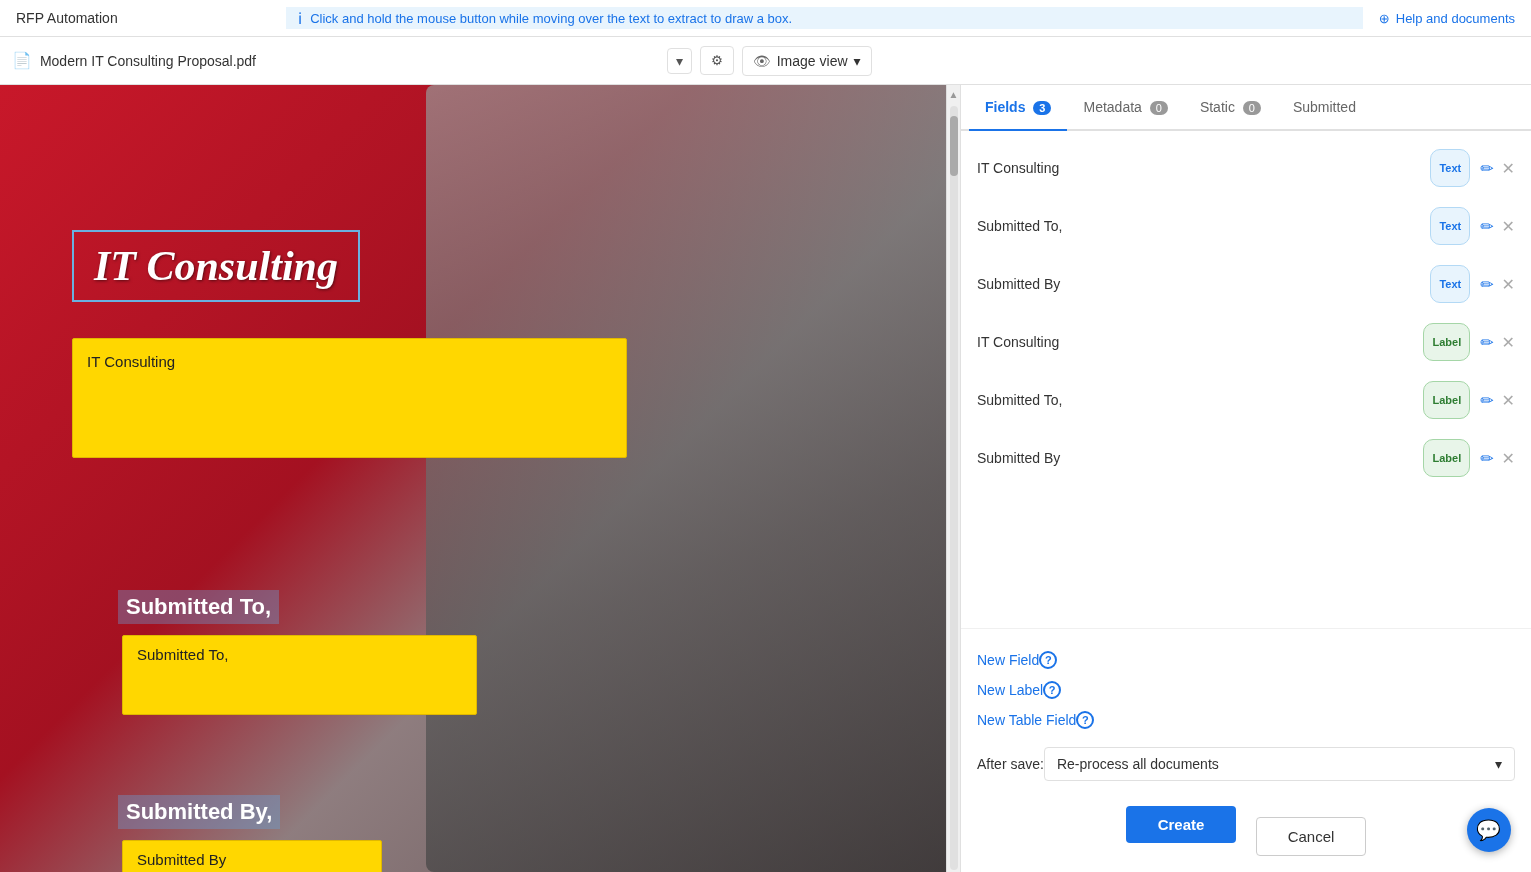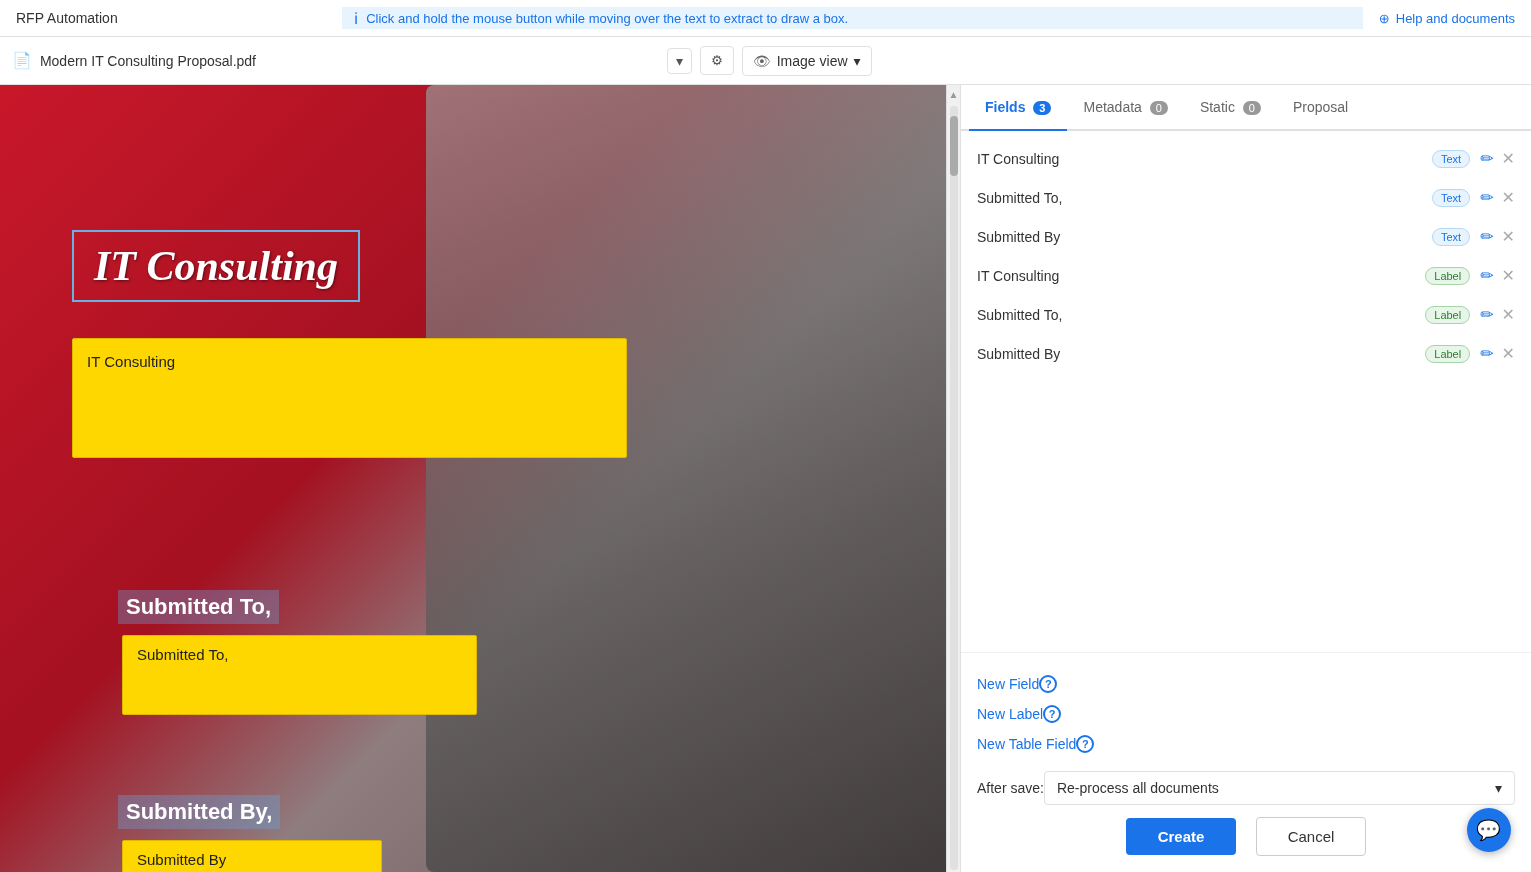--- a/index.html
+++ b/index.html
@@ -4,21 +4,21 @@
   <style>
     * { box-sizing: border-box; margin: 0; padding: 0; }
     body { font-family: -apple-system, BlinkMacSystemFont, 'Segoe UI', sans-serif; font-size: 14px; background: #f5f5f5; overflow: hidden; }
 
     
     .top-bar {
       display: flex; align-items: center; height: 37px;
       background: #fff; border-bottom: 1px solid #e0e0e0;
     }
     .top-bar-title {
-      padding: 0 16px; font-size: 14px; color: #333; font-weight: 500; width: 342px;
+      padding: 0 16px; font-size: 14px; color: #333; font-weight: 500; width: 286px;
     }
     .top-bar-notice {
       flex: 1; background: #e8f4fd; display: flex; align-items: center; padding: 0 12px; gap: 8px; color: #1a73e8; font-size: 13px;
     }
     .top-bar-notice .info-icon { color: #1a73e8; font-size: 16px; }
     .top-bar-help {
       display: flex; align-items: center; gap: 6px; padding: 0 16px; color: #1a73e8; font-size: 13px; cursor: pointer; white-space: nowrap;
     }
 
     
@@ -141,21 +141,21 @@
 
     
     .fields-list {
       flex: 1; overflow-y: auto; padding: 8px 0;
     }
     .field-item {
       display: flex; align-items: center; padding: 10px 16px; gap: 10px;
     }
     .field-name { flex: 1; font-size: 14px; color: #333; }
     .field-type-badge {
-      font-size: 11px; padding: 2px 8px; border-radius: 10px; font-weight: 400;
+      font-size: 11px; padding: 12px 8px; border-radius: 10px; font-weight: 700;
     }
     .badge-text { background: #e8f4fd; color: #1a73e8; border: 1px solid #b3d9f5; }
     .badge-label { background: #e8f5e9; color: #2e7d32; border: 1px solid #a5d6a7; }
     .field-actions { display: flex; gap: 8px; align-items: center; }
     .action-icon { color: #1a73e8; cursor: pointer; font-size: 16px; }
     .action-icon-x { color: #aaa; cursor: pointer; font-size: 16px; }
 
     
     .bottom-actions {
       padding: 16px; border-top: 1px solid #f0f0f0;
@@ -179,21 +179,21 @@
     }
     .create-cancel-row {
       display: flex; align-items: center; gap: 20px; margin-top: 12px; justify-content: center;
     }
     .btn-create {
       background: #1a73e8; color: #fff; border: none; border-radius: 4px;
       padding: 10px 28px; font-size: 15px; font-weight: 600; cursor: pointer; min-width: 110px;
     }
     .btn-cancel {
       background: #fff; color: #333; border: 1px solid #ccc; border-radius: 4px;
-      padding: 10px 28px; font-size: 15px; cursor: pointer; min-width: 110px;
+      padding: 10px 28px; font-size: 15px; cursor: pointer; min-width: 110px; margin-top: 24px;
     }
     .chat-bubble {
       position: fixed; bottom: 20px; right: 20px; width: 44px; height: 44px;
       background: #1a73e8; border-radius: 50%; display: flex; align-items: center; justify-content: center;
       color: #fff; font-size: 20px; cursor: pointer; box-shadow: 0 2px 8px rgba(0,0,0,0.3);
     }
   </style>
 </head>
 <body>
 
@@ -274,21 +274,21 @@
       </div>
       <div class="tab">
         <span>Metadata</span>
         <span class="tab-badge-grey">0</span>
       </div>
       <div class="tab">
         <span>Static</span>
         <span class="tab-badge-grey">0</span>
       </div>
       <div class="tab">
-        <span>Proposal</span>
+        <span>Submitted</span>
       </div>
     </div>
 
     <div class="fields-list">
 
       <div class="field-item">
         <span class="field-name">IT Consulting</span>
         <span class="field-type-badge badge-text">Text</span>
         <div class="field-actions">
           <span class="action-icon">✏</span>

